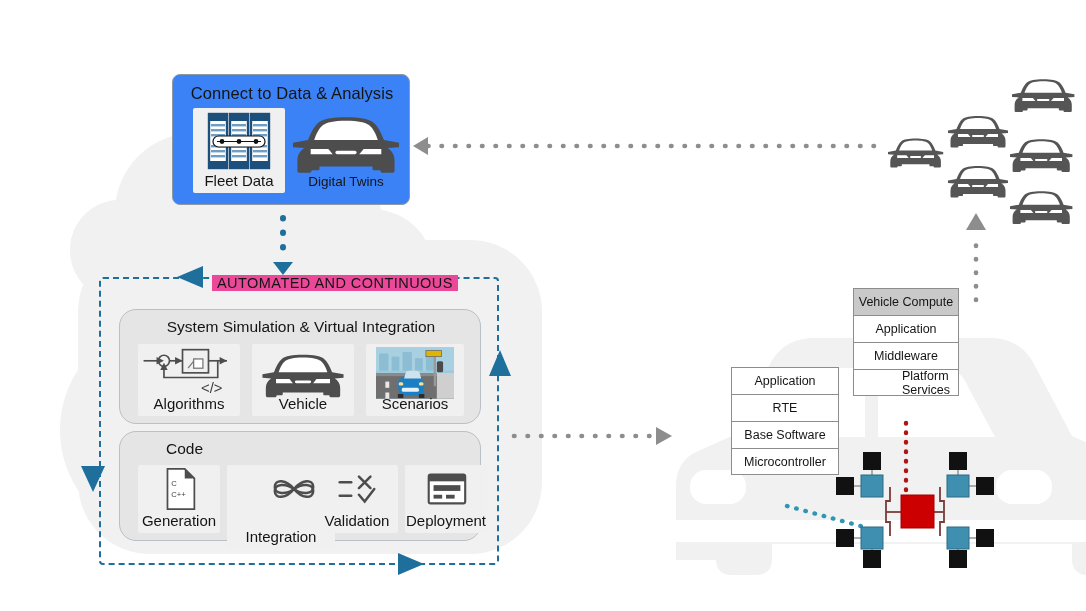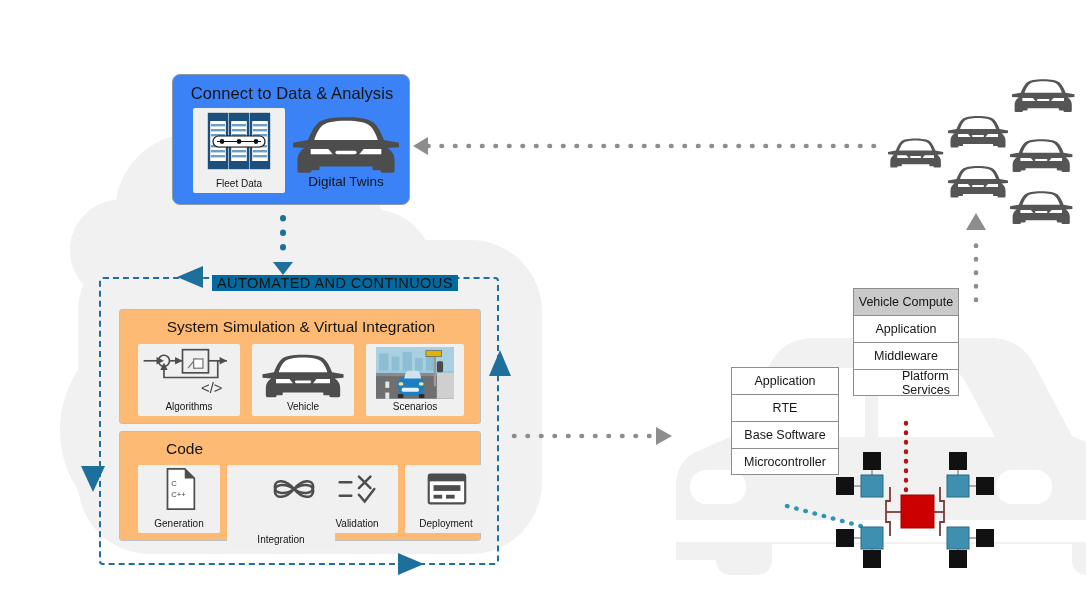--- a/index.html
+++ b/index.html
@@ -20,43 +20,43 @@
   }
   .panel-connect .title{
     position:absolute;left:0;top:9px;width:238px;text-align:center;
     font-size:16.5px;letter-spacing:.1px;color:#141414;
   }
   .tile{
     position:absolute;background:#f0f0f0;border-radius:2px;
   }
   .tile-label{
     position:absolute;left:0;bottom:4px;width:100%;text-align:center;
-    font-size:10px;color:#141414;
+    font-size:15px;color:#141414;
   }
   .tile-plain-label{
     position:absolute;left:0;width:100%;text-align:center;
     font-size:13.5px;color:#141414;
   }
 
   
   .auto-box{
     position:absolute;left:99px;top:277px;width:400px;height:288px;
     border:2.6px dashed #1f6f9c;border-radius:4px;box-sizing:border-box;
     z-index:3;background:transparent;
   }
   .auto-label{
     position:absolute;left:212px;top:275px;z-index:6;
-    background:#0369a1;padding:0 5px;
+    background:#ec4899;padding:0 5px;
     font-size:14.5px;letter-spacing:.45px;color:#141414;white-space:nowrap;
   }
 
   
   .card{
-    position:absolute;background:#fdba74;border:1.2px solid #b9c0c6;
-    border-radius:3px;box-sizing:border-box;z-index:4;
+    position:absolute;background:#e5e5e5;border:1.2px solid #b9c0c6;
+    border-radius:17px;box-sizing:border-box;z-index:4;
   }
   .card-title{
     position:absolute;font-size:15.5px;color:#141414;
   }
 
   
   .stack{position:absolute;z-index:5;box-sizing:border-box;}
   .stack .row{
     border:1px solid #8d8d8d;border-bottom:none;background:#ffffff;
     font-size:12.5px;color:#151515;display:flex;align-items:center;

